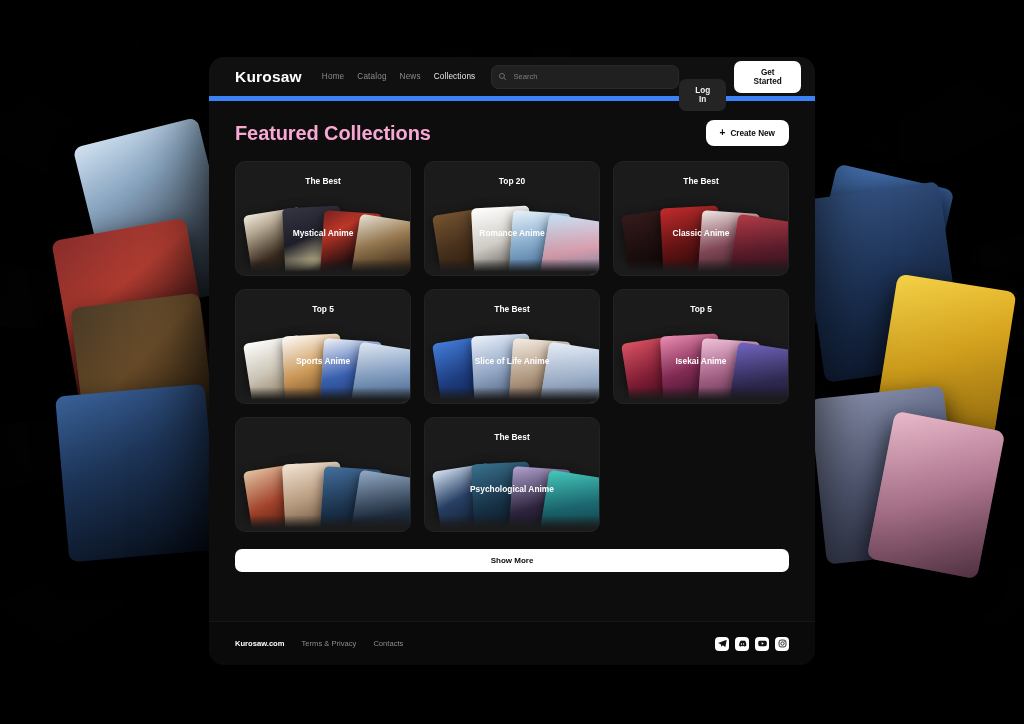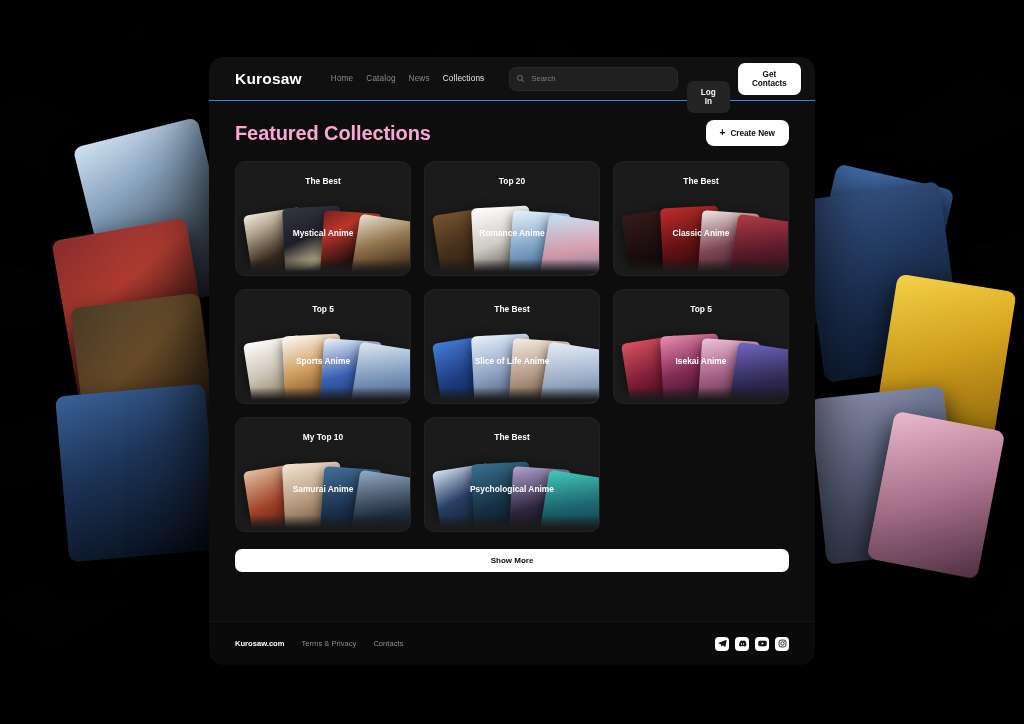--- a/index.html
+++ b/index.html
@@ -68,23 +68,23 @@
     overflow: hidden;
     box-shadow: 0 22px 70px rgba(0,0,0,0.9);
   }
 
   
   #header {
     height: 44px;
     display: flex;
     align-items: center;
     padding: 0 14px 0 26px;
-    border-bottom: 1px solid #3b82f6;
+    border-bottom: 5px solid #3b82f6;
     background: #101010;
-    gap: 9px;
+    gap: 0;
   }
   #logo {
     color: #ffffff;
     font-size: 15.5px;
     font-weight: 700;
     letter-spacing: 0.2px;
     white-space: nowrap;
   }
   #nav {
     display: flex;
@@ -346,21 +346,21 @@
     <div id="search">
       <svg class="mag" viewBox="0 0 24 24" fill="none" stroke="#9a9a9a" stroke-width="2.6">
         <circle cx="10.5" cy="10.5" r="6.6"></circle>
         <line x1="15.4" y1="15.4" x2="21" y2="21" stroke-linecap="round"></line>
       </svg>
       <input id="search-input" type="text" placeholder="Search" style="">
     </div>
 
     <div id="auth">
       <button id="login-btn">Log In</button>
-      <button id="getstarted-btn">Get Contacts</button>
+      <button id="getstarted-btn">Get Started</button>
     </div>
   </div>
 
   <div id="main">
 
     <div id="section-head">
       <h1 id="page-title">Featured Collections</h1>
       <button id="create-btn">
         <span class="plus">+</span>
         <span>Create New</span>
@@ -448,24 +448,20 @@
         <div class="thumbs">
           <div class="thumb t1" style="background-image:linear-gradient(160deg,#d84a5a 0%,#8a1a34 45%,#2c0814 100%);"></div>
           <div class="thumb t2" style="background-image:linear-gradient(160deg,#e888b0 0%,#8d2a58 45%,#2e0c22 100%);"></div>
           <div class="thumb t3" style="background-image:linear-gradient(160deg,#f0c0d8 0%,#b0658e 45%,#462040 100%);"></div>
           <div class="thumb t4" style="background-image:linear-gradient(160deg,#6a5ec0 0%,#2b2550 50%,#120f28 100%);"></div>
         </div>
         <div class="card-fade"></div>
       </div>
 
       <div class="collection-card">
-        <div class="card-title">
-          <span>My Top 10</span>
-          <span class="l2">Samurai Anime</span>
-        </div>
         <div class="thumbs">
           <div class="thumb t1" style="background-image:linear-gradient(160deg,#e0c2a0 0%,#b04428 45%,#3a1008 100%);"></div>
           <div class="thumb t2" style="background-image:linear-gradient(160deg,#f2e4d2 0%,#caa98a 45%,#6a4e36 100%);"></div>
           <div class="thumb t3" style="background-image:linear-gradient(160deg,#3a6898 0%,#18324f 50%,#0a1626 100%);"></div>
           <div class="thumb t4" style="background-image:linear-gradient(160deg,#8fa8c4 0%,#1b2a3e 55%,#0a1018 100%);"></div>
         </div>
         <div class="card-fade"></div>
       </div>
 
       <div class="collection-card">

